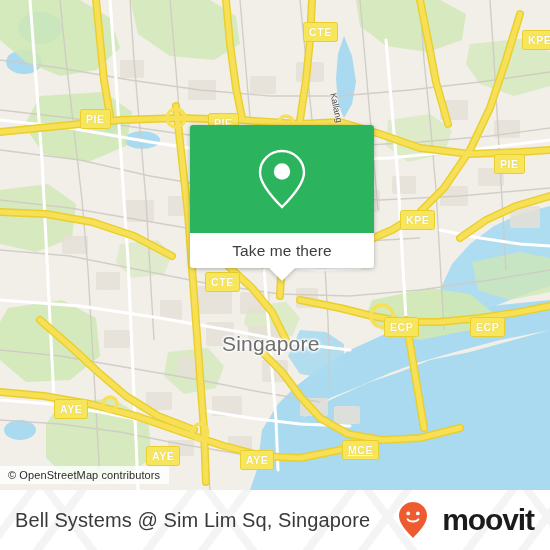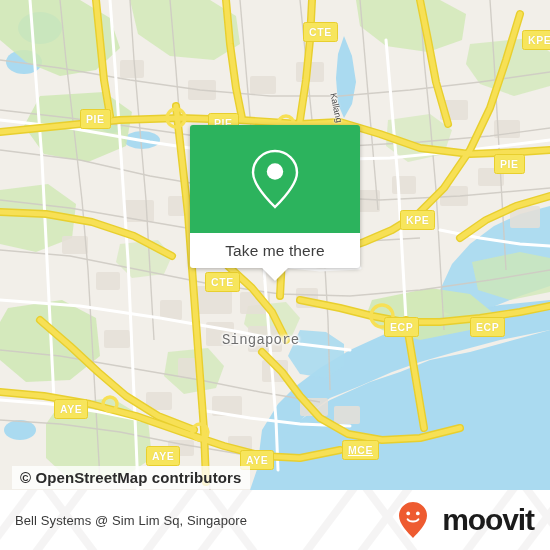--- a/index.html
+++ b/index.html
@@ -19,23 +19,23 @@
   #map {
     position: absolute; left: 0; top: 0;
     width: 550px; height: 490px;
     overflow: hidden;
     background: #f2efe9;
   }
   #map-svg { position: absolute; left: 0; top: 0; display: block; }
 
   .city-label {
     position: absolute;
-    font-size: 14px;
+    font-size: 21px;
     color: #6e6e6e;
-    font-family: Liberation Mono, monospace;
+    font-family: Liberation Sans, sans-serif;
     letter-spacing: .2px;
     white-space: nowrap;
     text-shadow: 0 0 3px #fff, 0 0 3px #fff, 0 0 4px #fff, 1px 0 3px #fff, -1px 0 3px #fff;
     pointer-events: none;
   }
   .river-label {
     position: absolute;
     font-size: 9px;
     color: #4a4a4a;
     white-space: nowrap;
@@ -57,35 +57,34 @@
     line-height: 1;
     padding: 3.5px 5px 3.8px;
     text-align: center;
     text-shadow: 0 0 1px rgba(140,120,0,.35);
     white-space: nowrap;
   }
 
   
   #attribution {
     position: absolute;
-    left: 12px; top: 466px;
+    left: 0; top: 466px;
     padding: 3px 9px 3px 8px;
     background: rgba(255,255,255,.78);
-    font-size: 15px;
+    font-size: 11px;
     color: #2b2b2b;
     white-space: nowrap;
     letter-spacing: .1px;
-    font-weight: bold;
   }
 
   
   #callout {
     position: absolute;
     left: 190px; top: 125px;
-    width: 170px;
+    width: 184px;
     filter: drop-shadow(0 1px 2px rgba(0,0,0,.28));
   }
   #callout-top {
     height: 108px;
     background: #2cb35d;
     border-radius: 3px 3px 0 0;
     display: flex; align-items: center; justify-content: center;
   }
   #callout-bottom {
     height: 35px;
@@ -120,21 +119,21 @@
   }
   #footer-watermark {
     position: absolute; left: 0; top: 0;
     width: 550px; height: 60px;
     opacity: .5;
     pointer-events: none;
   }
   #footer-title {
     position: relative;
     margin-left: 15px;
-    font-size: 13px;
+    font-size: 20px;
     color: #3a3a3a;
     white-space: nowrap;
     letter-spacing: .1px;
   }
   #brand {
     position: absolute;
     right: 16px; top: 50%;
     transform: translateY(-50%);
     display: flex; align-items: center;
   }

